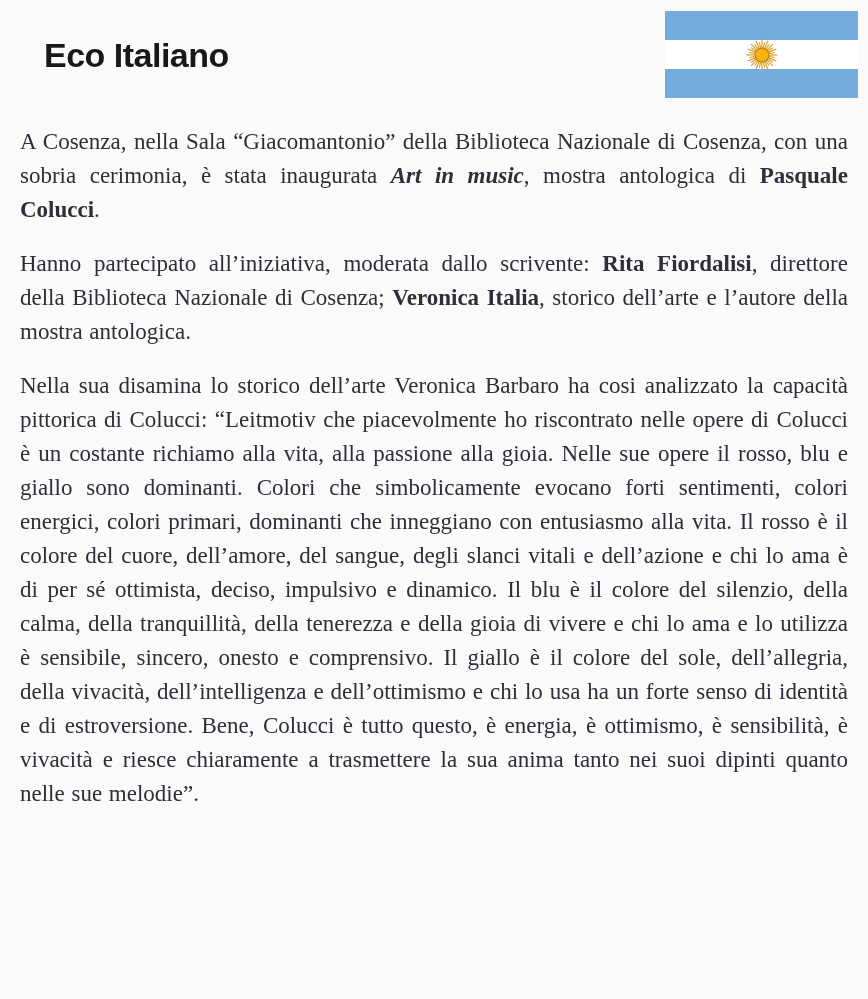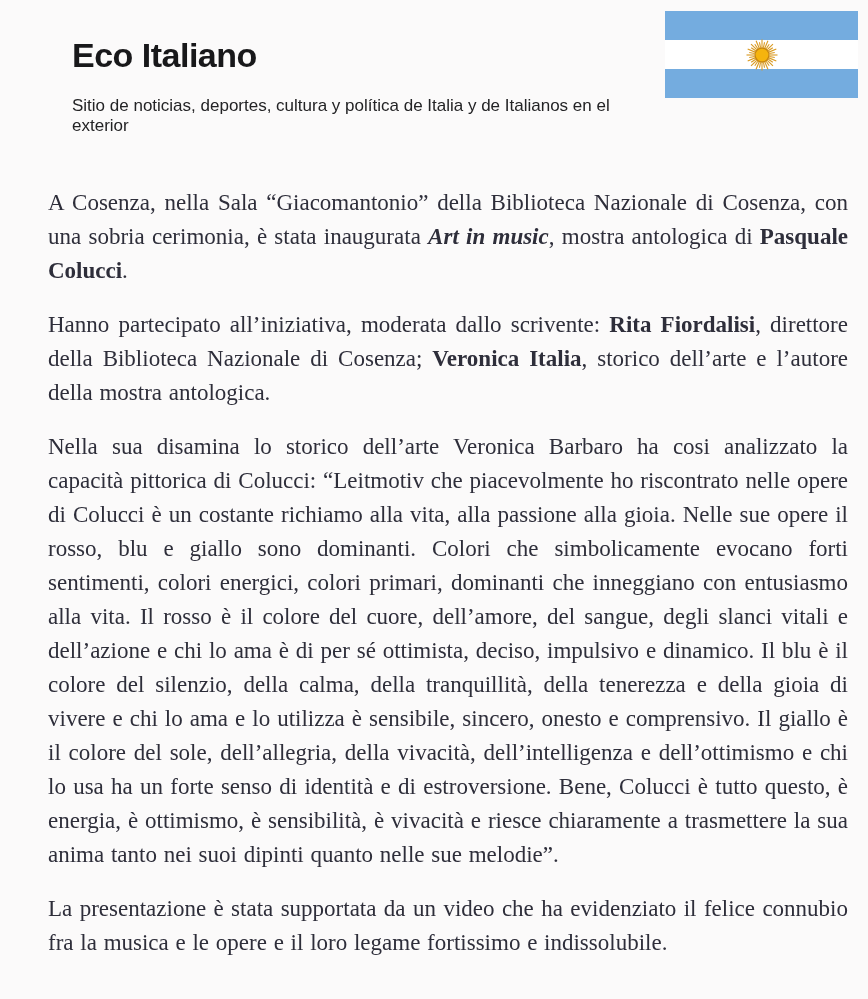--- a/index.html
+++ b/index.html
@@ -9,21 +9,20 @@
   }
   .page {
     position: relative;
     width: 868px;
     height: 999px;
     overflow: hidden;
     box-sizing: border-box;
     background: var(--page-bg, #fbfafa);
     color: var(--text-color, #2e2e3a);
     font-family: "Liberation Serif", serif;
-    padding-left: 28px;
   }
   .site-header {
     padding: 36px 230px 0 44px;
   }
   .site-title {
     margin: 0;
     font-family: "Liberation Sans", sans-serif;
     font-size: 34px;
     font-weight: 700;
     letter-spacing: -0.5px;
@@ -74,21 +73,20 @@
   .run-i { }
   .run-bi { font-weight: bold; font-style: italic; }
 </style>
 </head>
 <body>
 
 <div class="page">
 
   <header class="site-header">
     <h1 class="site-title">Eco Italiano</h1>
-    <p class="site-tagline">Sitio de noticias, deportes, cultura y política de Italia y de Italianos en el exterior</p>
   </header>
 
   <div class="flag">
     <div class="stripe stripe-blue"></div>
     <div class="stripe stripe-white"></div>
     <div class="stripe stripe-blue"></div>
     <svg class="sun" viewBox="-17 -17 34 34" aria-hidden="true">
       <g id="sun-rays">
           <line x1="7.50" y1="0.00" x2="15.50" y2="0.00" stroke="#d99a21" stroke-width="1.1"></line>
           <line x1="7.36" y1="1.46" x2="12.75" y2="2.54" stroke="#d99a21" stroke-width="1.1"></line>
@@ -124,16 +122,15 @@
           <line x1="7.36" y1="-1.46" x2="12.75" y2="-2.54" stroke="#d99a21" stroke-width="1.1"></line>
         </g>
       <circle id="sun-disc" r="7" fill="#f5b40e" stroke="#c8860d" stroke-width="1.4"></circle>
     </svg>
   </div>
 
   <main class="article" id="article-body">
       <p class="para" lang="it"><span class="">A Cosenza, nella Sala “Giacomantonio” della Biblioteca Nazionale di Cosenza, con una sobria cerimonia, è stata inaugurata </span><span class="run-bi">Art in music</span><span class="">, mostra antologica di </span><span class="run-b">Pasquale Colucci</span><span class="">.</span></p>
       <p class="para" lang="it"><span class="">Hanno partecipato all’iniziativa, moderata dallo scrivente: </span><span class="run-b">Rita Fiordalisi</span><span class="">, direttore della Biblioteca Nazionale di Cosenza; </span><span class="run-b">Veronica Italia</span><span class="">, storico dell’arte e l’autore della mostra antologica.</span></p>
       <p class="para" lang="it"><span class="">Nella sua disamina lo storico dell’arte Veronica Barbaro ha cosi analizzato la capacità pittorica di Colucci: “</span><span class="run-i">Leitmotiv</span><span class=""> che piacevolmente ho riscontrato nelle opere di Colucci è un costante richiamo alla vita, alla passione alla gioia. Nelle sue opere il rosso, blu e giallo sono dominanti. Colori che simbolicamente evocano forti sentimenti, colori energici, colori primari, dominanti che inneggiano con entusiasmo alla vita. Il rosso è il colore del cuore, dell’amore, del sangue, degli slanci vitali e dell’azione e chi lo ama è di per sé ottimista, deciso, impulsivo e dinamico. Il blu è il colore del silenzio, della calma, della tranquillità, della tenerezza e della gioia di vivere e chi lo ama e lo utilizza è sensibile, sincero, onesto e comprensivo. Il giallo è il colore del sole, dell’allegria, della vivacità, dell’intelligenza e dell’ottimismo e chi lo usa ha un forte senso di identità e di estroversione. Bene, Colucci è tutto questo, è energia, è ottimismo, è sensibilità, è vivacità e riesce chiaramente a trasmettere la sua anima tanto nei suoi dipinti quanto nelle sue melodie”.</span></p>
-      <p class="para" lang="it"><span class="">La presentazione è stata supportata da un video che ha evidenziato il felice connubio fra la musica e le opere e il loro legame fortissimo e indissolubile.</span></p>
     </main>
 
 </div>
 
 </body></html>

